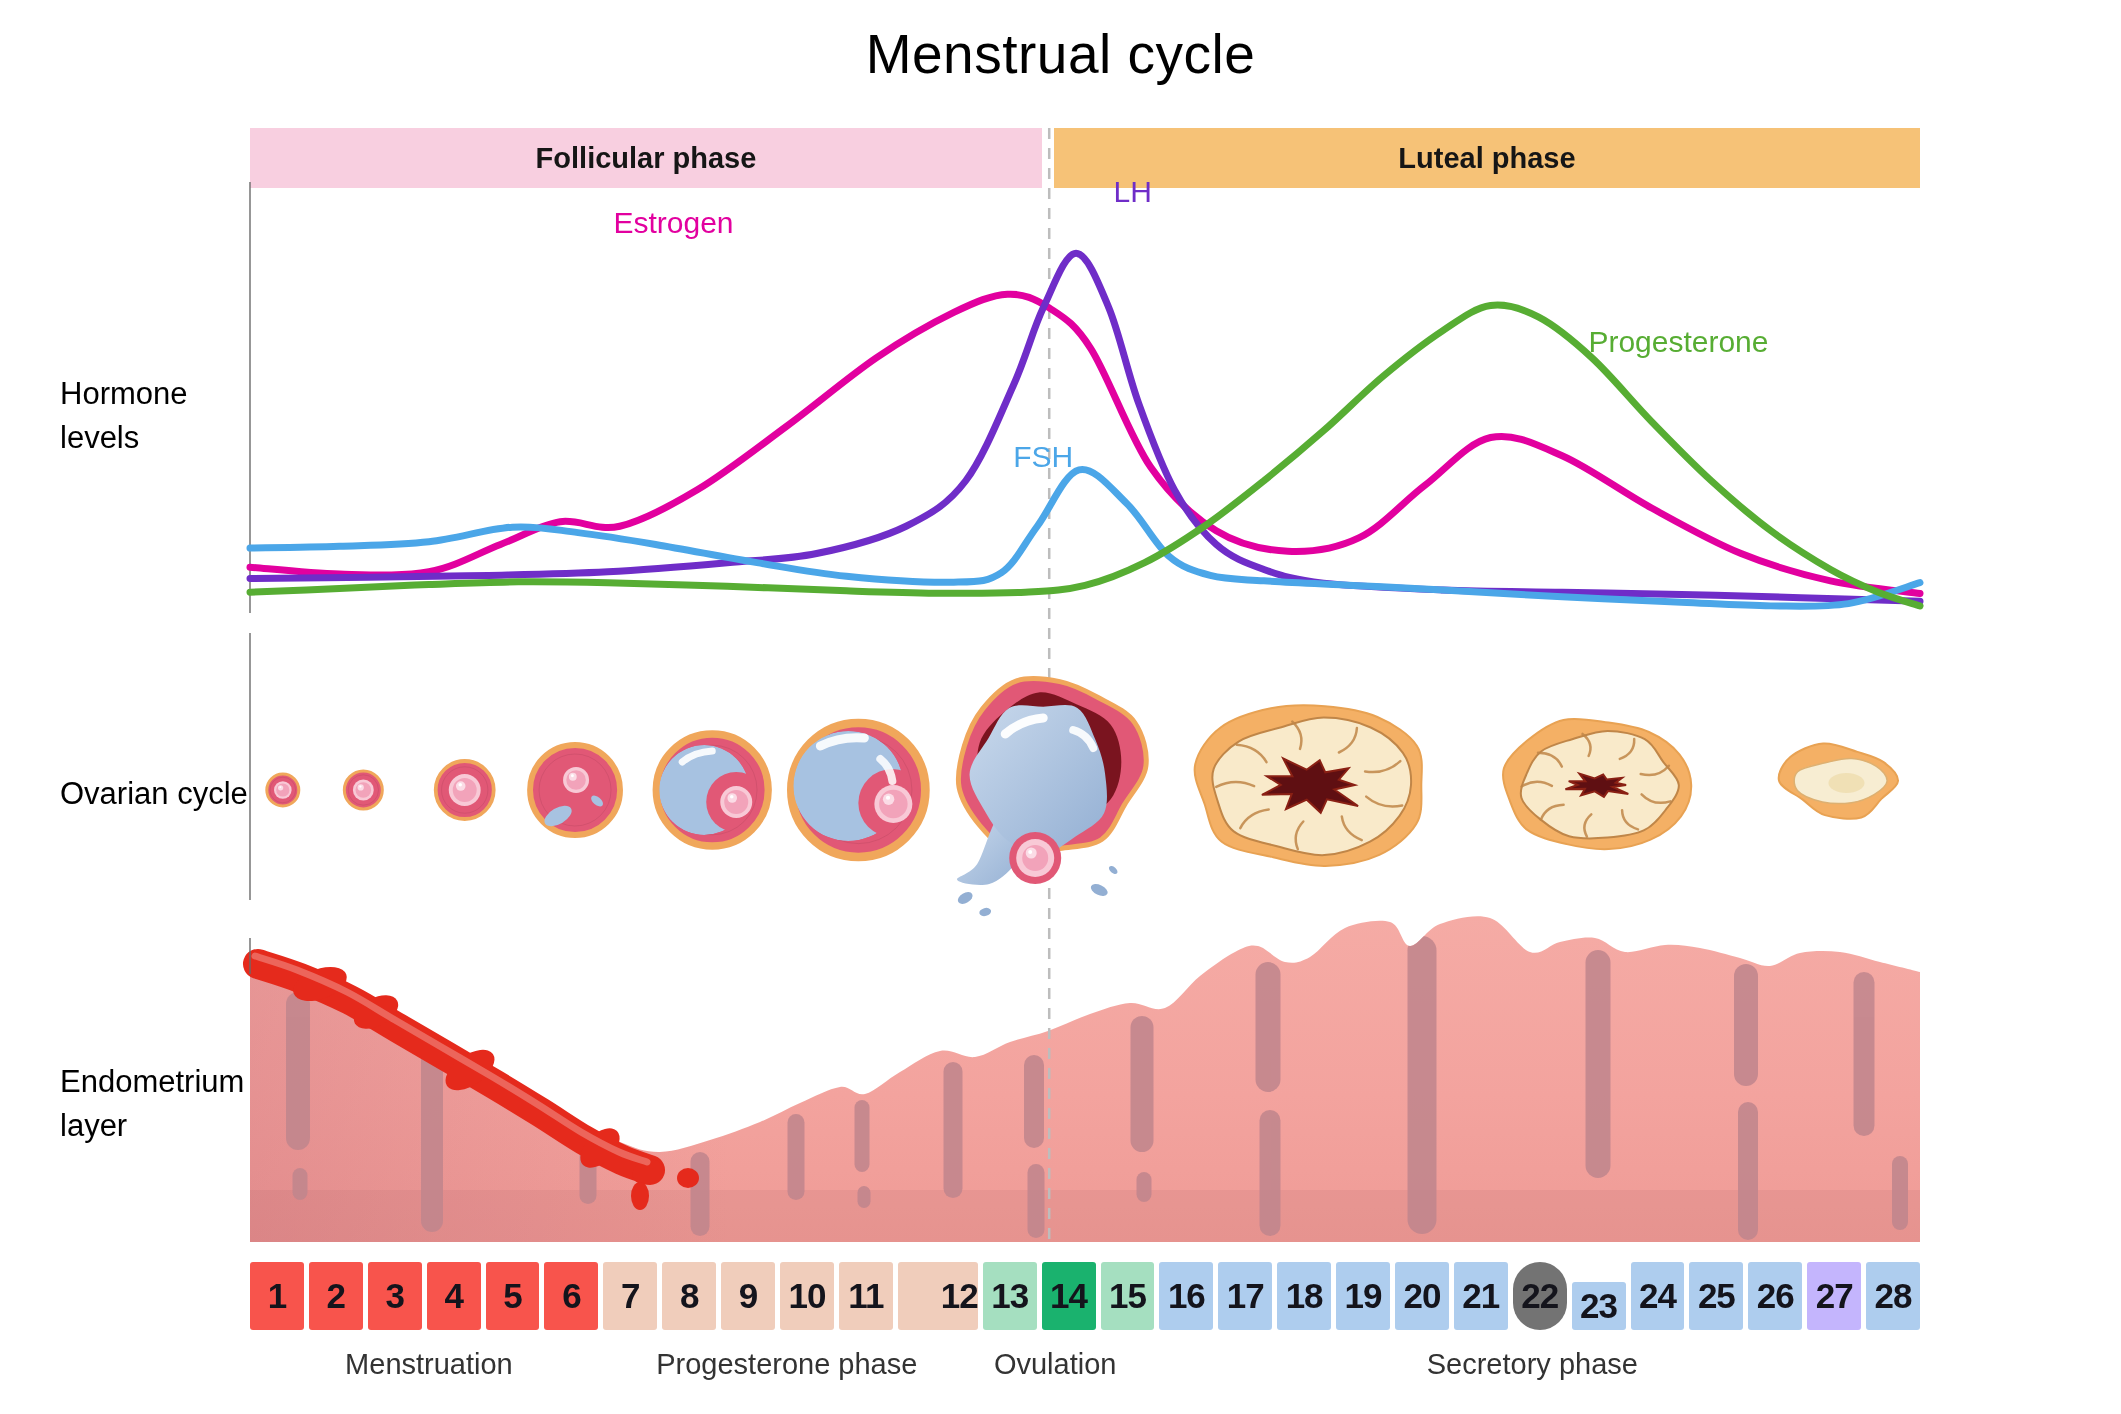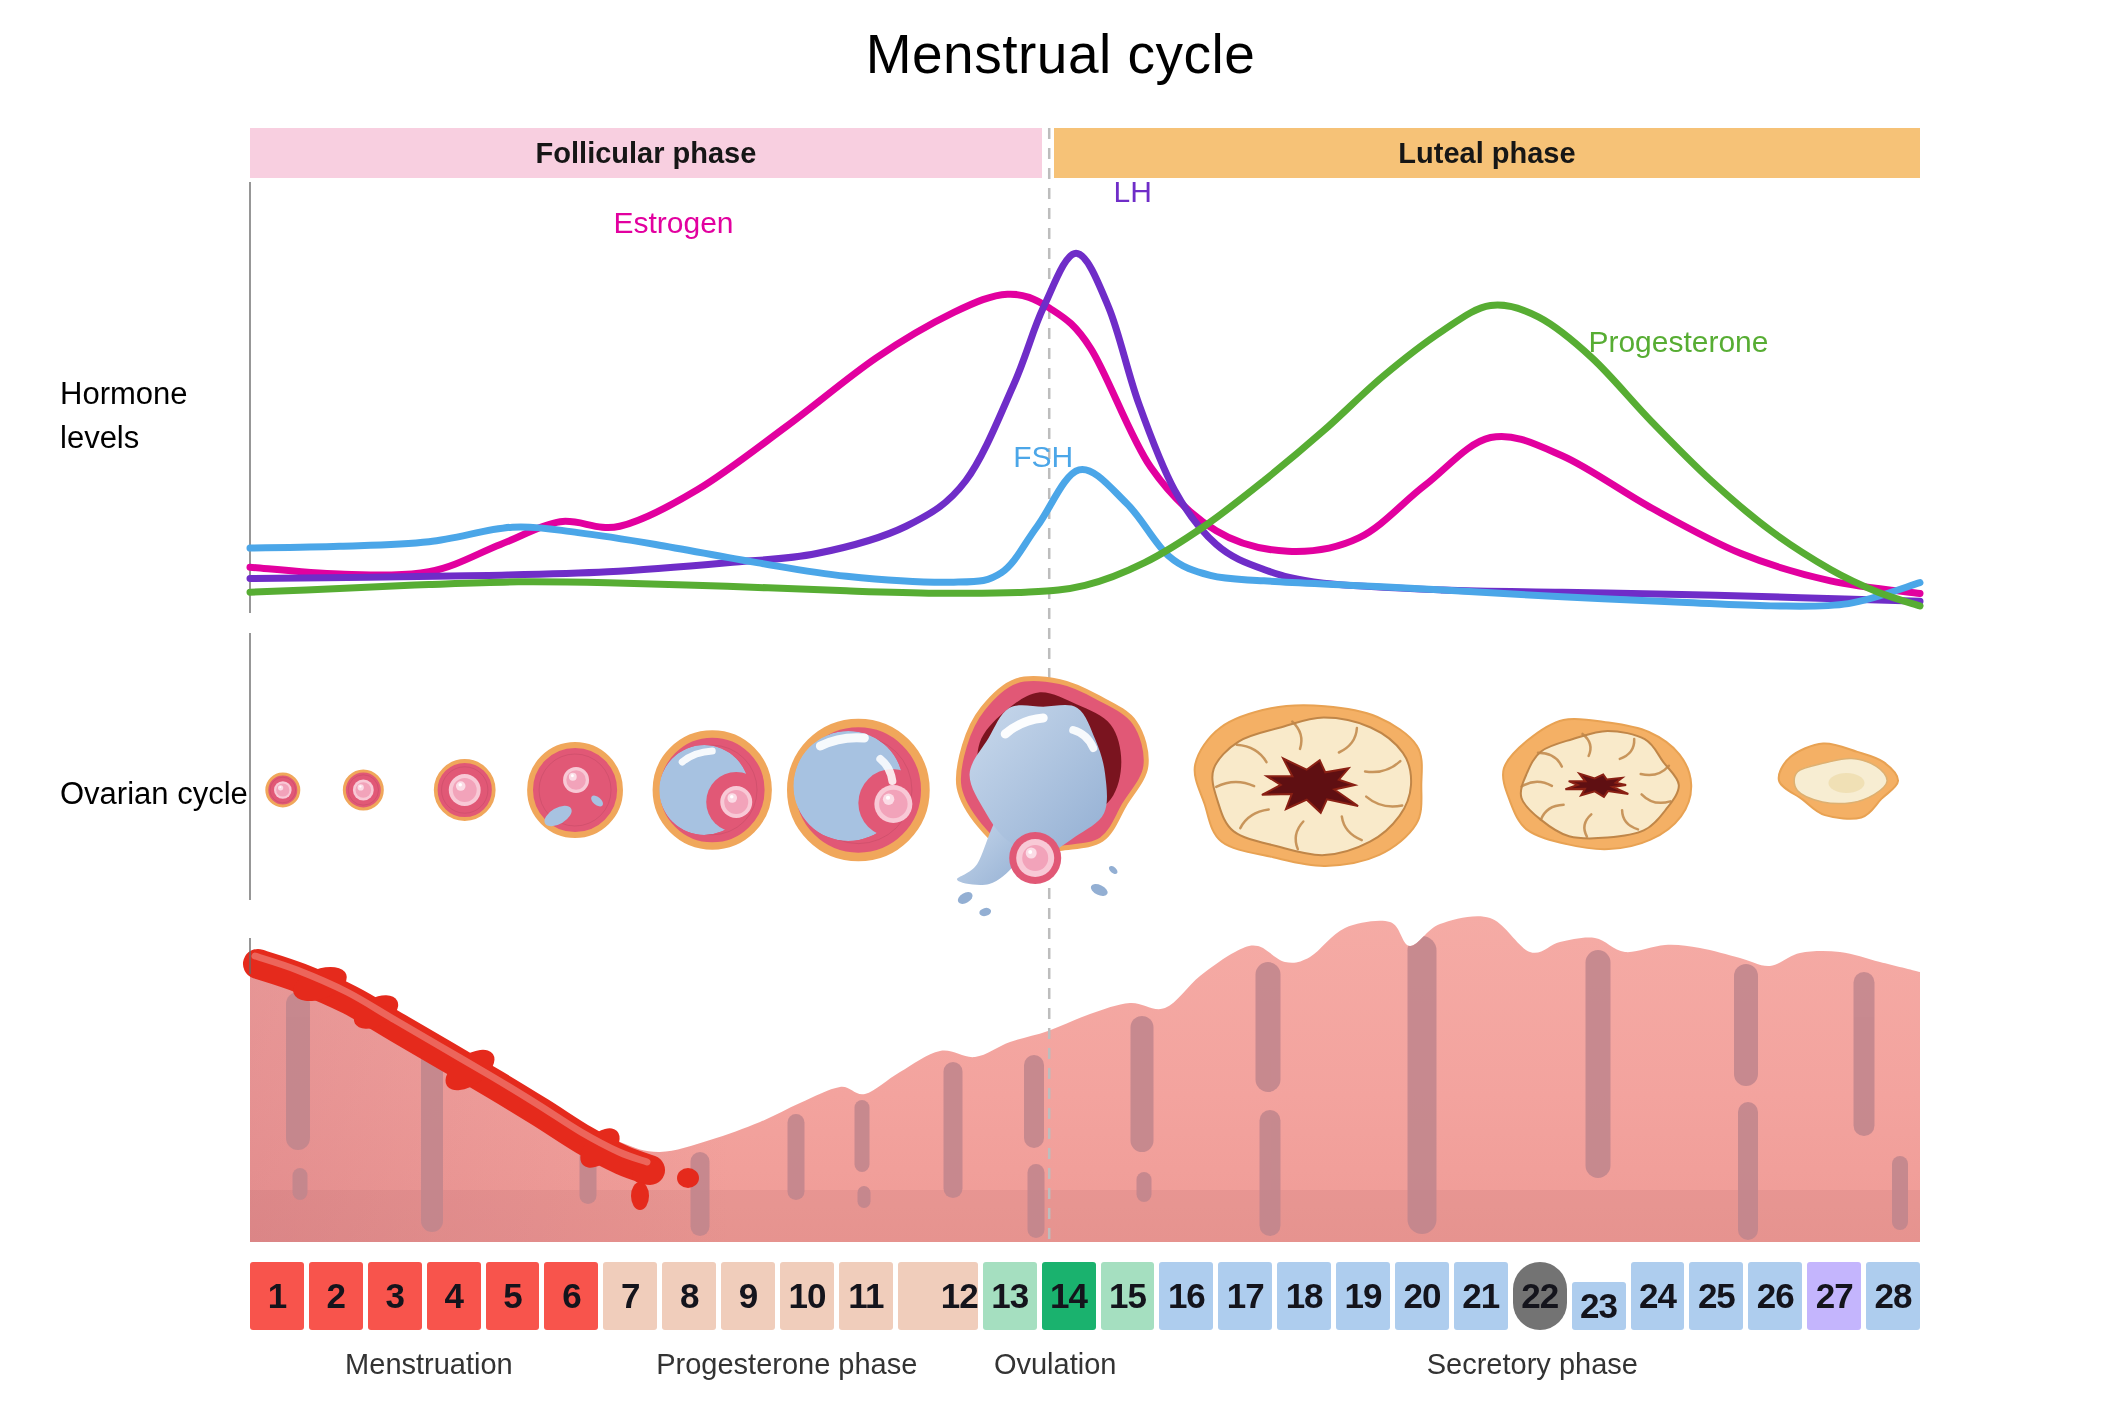--- a/index.html
+++ b/index.html
@@ -1,20 +1,20 @@
 <!DOCTYPE html>
 <html><head>
 <meta charset="utf-8">
 <style>
   html,body{margin:0;padding:0;background:#fff}
   .canvas{position:relative;width:2121px;height:1414px;background:#fff;overflow:hidden;
           font-family:"Liberation Sans",sans-serif;}
   .title{position:absolute;left:0;top:22px;width:100%;text-align:center;
          font-size:55px;font-weight:500;color:#000000;letter-spacing:.5px}
-  .pbar{position:absolute;top:128px;height:50px;display:flex;align-items:center;justify-content:center;
+  .pbar{position:absolute;top:128px;height:60px;display:flex;align-items:center;justify-content:center;
         font-size:29px;font-weight:700;color:#161616}
   #pbar-f{left:250px;width:792px}
   #pbar-l{left:1054px;width:866px}
   .rowlab{position:absolute;left:60px;font-size:31px;line-height:1.42;color:#000000;white-space:pre-line}
   #lab-h{top:372px}
   #lab-o{top:772px}
   #lab-e{top:1060px}
   svg.scene{position:absolute;left:0;top:0;font-family:"Liberation Sans",sans-serif}
   #days{position:absolute;left:250px;top:1262px;width:1670px;height:68px;
         display:grid;grid-template-columns:repeat(28,1fr);gap:5px}
@@ -31,20 +31,22 @@
   <div class="pbar" id="pbar-f" style="background: rgb(248, 207, 224);">
     <span>Follicular phase</span>
   </div>
   <div class="pbar" id="pbar-l" style="background: rgb(246, 194, 119);">
     <span>Luteal phase</span>
   </div>
 
   <div class="rowlab" id="lab-h">Hormone
 levels</div>
   <div class="rowlab" id="lab-o">Ovarian cycle</div>
+  <div class="rowlab" id="lab-e">Endometrium
+layer</div>
 
   <svg id="scene" class="scene" width="2121" height="1414" viewBox="0 0 2121 1414">
       <defs>
         <linearGradient id="tg" x1="0" y1="0" x2="0" y2="1">
           <stop offset="0" stop-color="#F5ABA5"></stop>
           <stop offset=".55" stop-color="#F3A39E"></stop>
           <stop offset="1" stop-color="#EF9B96"></stop>
         </linearGradient>
         <linearGradient id="lg" x1="0" y1="0" x2="1" y2="0">
           <stop offset="0" stop-color="rgba(198,106,118,0.30)"></stop>

